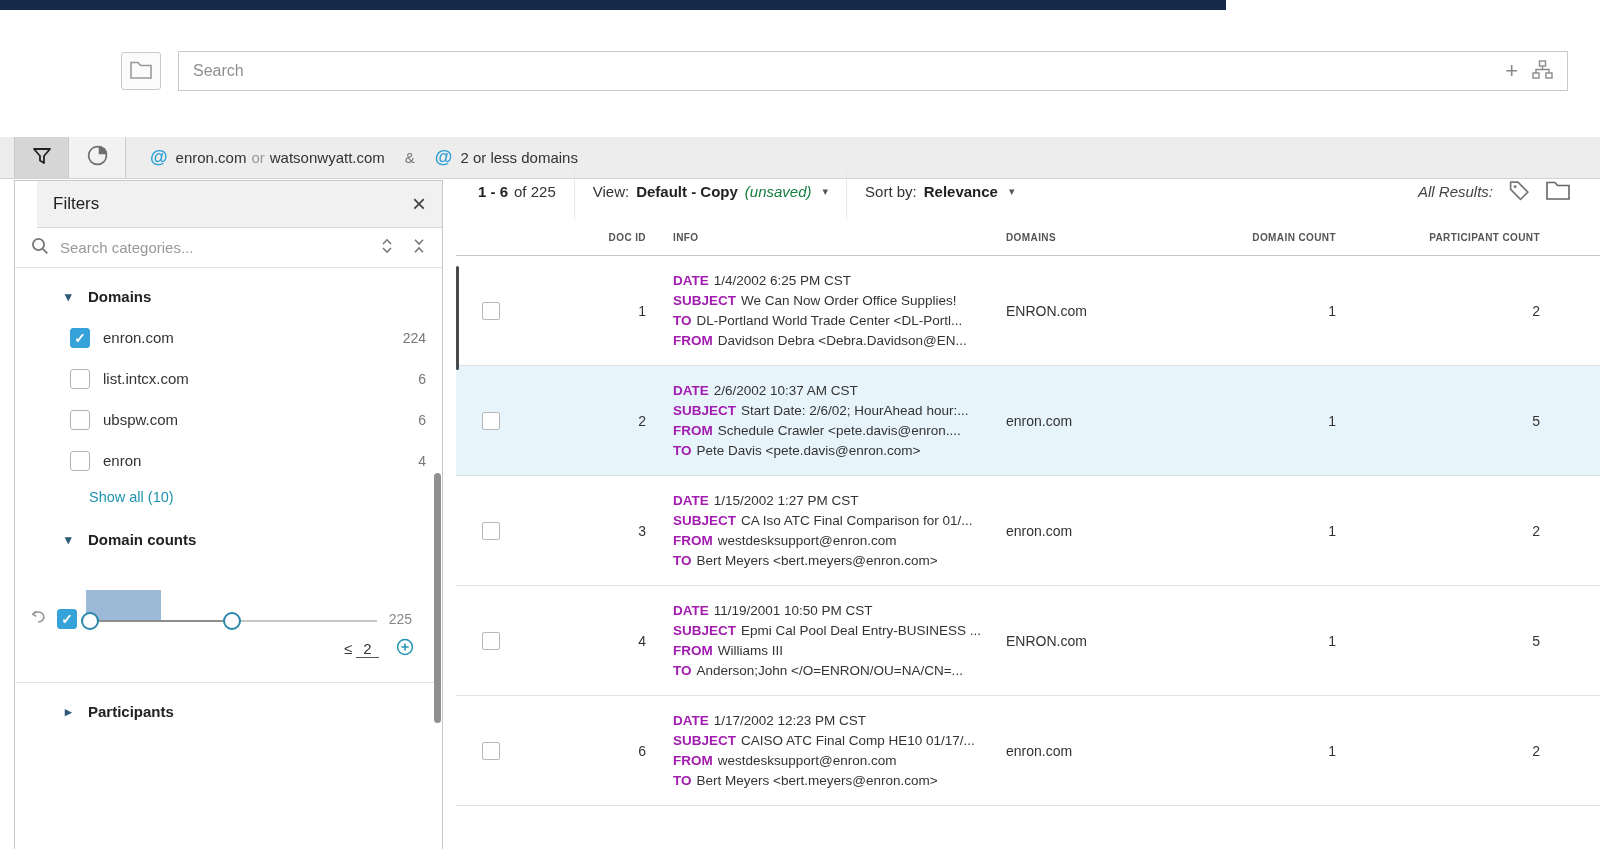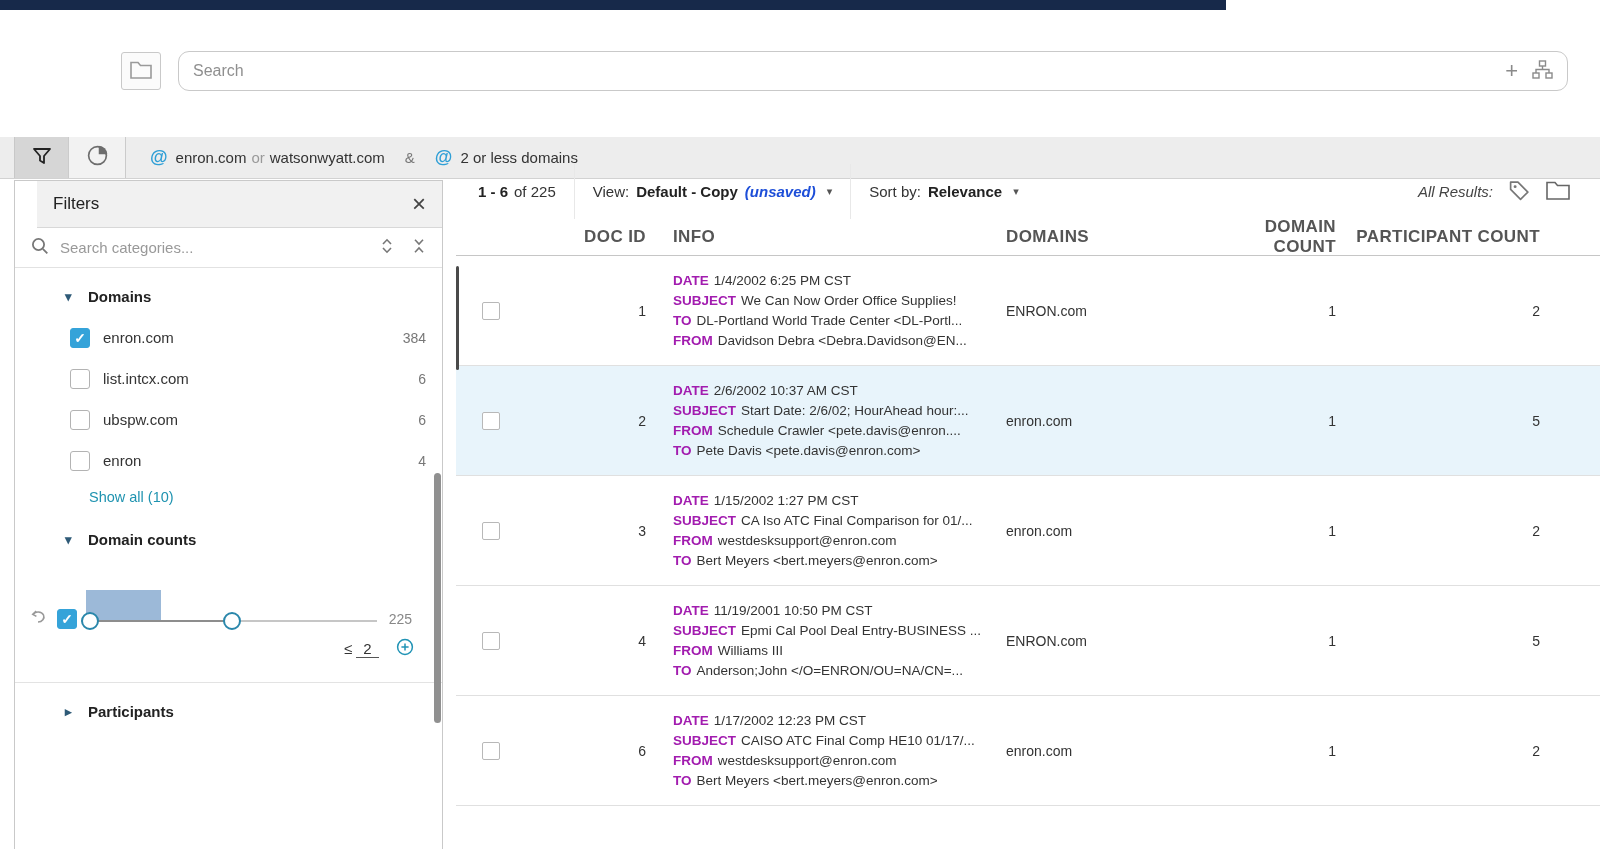--- a/index.html
+++ b/index.html
@@ -12,21 +12,21 @@
   .topbar { position:absolute; left:0; top:0; width:1226px; height:10px; background:#17294a; }
 
   
   .folder-btn {
     position:absolute; left:121px; top:52px; width:40px; height:38px;
     border:1px solid #c9c9c9; border-radius:3px; background:#fbfbfb;
     display:flex; align-items:center; justify-content:center; cursor:pointer;
   }
   .search-bar {
     position:absolute; left:178px; top:51px; width:1390px; height:40px;
-    border:1px solid #c9c9c9; border-radius:11px; background:#fff;
+    border:1px solid #c9c9c9; border-radius:0; background:#fff;
     display:flex; align-items:center; padding:0 14px;
   }
   .search-input { flex:1; border:none; outline:none; font-size:16px; color:#555; background:transparent; font-family:inherit; }
   .search-input::placeholder { color:#8f8f8f; }
   .search-actions { display:flex; align-items:center; gap:14px; }
   .plus-glyph { font-size:22px; color:#8a8a8a; line-height:1; cursor:pointer; }
 
   
   .chipbar {
     position:absolute; left:0; top:137px; width:1600px; height:42px;
@@ -100,29 +100,29 @@
   .side-scrollbar { position:absolute; left:419px; top:292px; width:7px; height:250px; background:#909090; border-radius:4px; cursor:grab; }
 
   
   .results { position:absolute; left:456px; top:164px; width:1144px; height:620px; }
   .res-toolbar { height:55px; display:flex; align-items:center; font-size:15px; color:#333; }
   .range { margin-left:22px; display:flex; gap:6px; white-space:nowrap; }
   .range b { color:#222; }
   .vsep { width:1px; height:55px; background:#e8e8e8; margin:0 18px; }
   .tb-group { display:flex; align-items:center; gap:7px; white-space:nowrap; cursor:pointer; }
   .tb-group .strong { font-weight:bold; color:#222; }
-  .unsaved { font-style:italic; font-weight:bold; color:#1d4ed8; }
+  .unsaved { font-style:italic; font-weight:normal; color:#15803d; }
   .caret { font-size:11px; color:#555; margin-left:4px; }
   .tb-right { margin-left:auto; display:flex; align-items:center; gap:15px; padding-right:30px; }
   .all-results-label { color:#444;font-style:italic; }
 
   .thead {
     height:37px; display:flex; align-items:center;
     border-bottom:1px solid #c6c6c6;
-    font-size:17px; font-weight:bold; color:#555; letter-spacing:.4px;
+    font-size:10px; font-weight:bold; color:#555; letter-spacing:.4px;
   }
   .col-check { flex:0 0 70px; display:flex; justify-content:center; }
   .col-id { flex:0 0 120px; text-align:right; }
   .col-info { flex:0 0 360px; padding-left:27px; }
   .col-domains { flex:0 0 200px; }
   .col-dc { flex:0 0 130px; text-align:right; }
   .col-pc { flex:1; text-align:right; padding-right:60px; }
 
   .row { display:flex; align-items:center; height:110px; border-bottom:1px solid #e0e0e0; font-size:14px; }
   .row.selected { background:#e8f4fb; }
@@ -220,21 +220,21 @@
   </div>
 
   <div class="section-header">
     <span class="tri">▾</span>
     <span>Domains</span>
   </div>
 
   <div class="fitem">
     <span class="cb checked"></span>
     <span>enron.com</span>
-    <span class="count">384</span>
+    <span class="count">224</span>
   </div>
   <div class="fitem">
     <span class="cb"></span>
     <span>list.intcx.com</span>
     <span class="count">6</span>
   </div>
   <div class="fitem">
     <span class="cb"></span>
     <span>ubspw.com</span>
     <span class="count">6</span>

